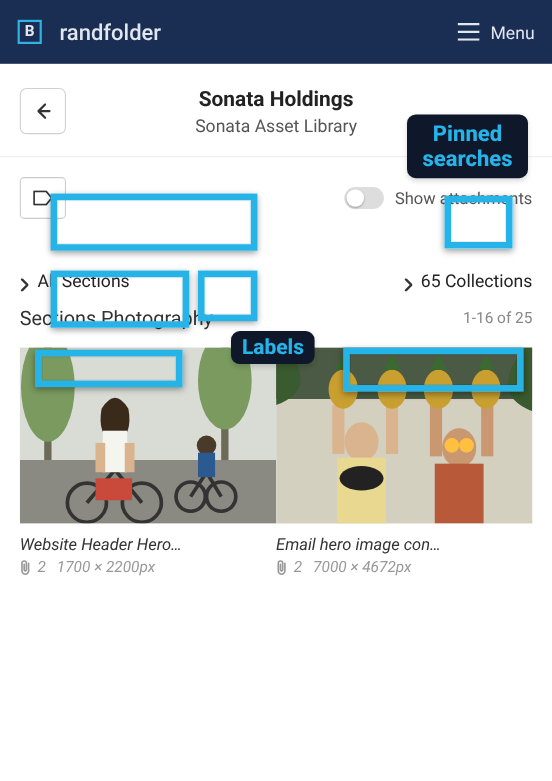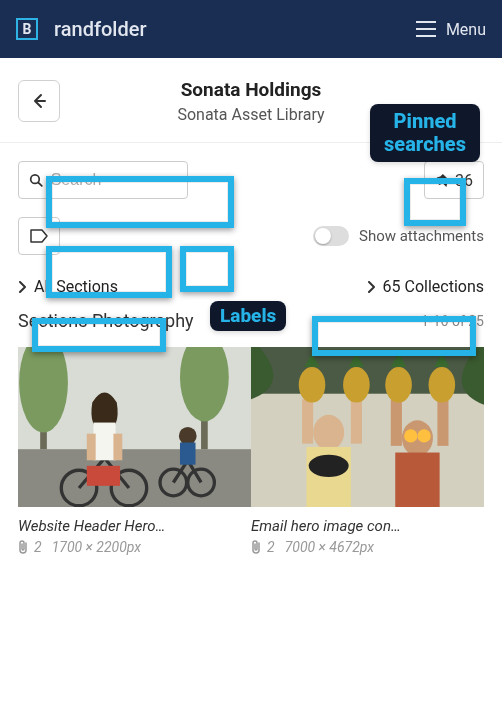--- a/index.html
+++ b/index.html
@@ -148,23 +148,24 @@
     box-shadow: 0 1px 2px rgba(0,0,0,.3);
   }
   .nav-row {
     display:flex;
     align-items:center;
     justify-content:space-between;
     padding: 4px 18px;
     font-size: 16px;
   }
   .nav-link {
-    display:flex; align-items:center; gap:8px;
+    display:flex; align-items:flex-end; gap:8px;
     cursor:pointer;
     color:#222;
+    margin-top:25px;
   }
   .section-head {
     display:flex; align-items:center; justify-content:space-between;
     padding: 10px 18px 16px;
   }
   .section-head .name { font-size: 18px; color:#333; }
   .section-head .count { font-size: 14px; color:#888; }
   
   .grid {
     display: grid;
@@ -240,35 +241,20 @@
         <path d="M10 2 4 8l6 6M4 8h10" stroke="#333" stroke-width="2" fill="none" stroke-linecap="round" stroke-linejoin="round"></path>
       </svg>
   </div>
   <div class="title-text">
     <h1>Sonata Holdings</h1>
     <h2>Sonata Asset Library</h2>
   </div>
 </div>
 
 <div class="toolbar">
-  <div class="row">
-    <div class="search-input">
-      <svg width="16" height="16" viewBox="0 0 16 16">
-          <circle cx="7" cy="7" r="5" stroke="#333" stroke-width="2" fill="none"></circle>
-          <path d="m11 11 4 4" stroke="#333" stroke-width="2" stroke-linecap="round"></path>
-        </svg>
-      <input type="text" placeholder="Search" style="">
-    </div>
-    <div class="pin-count">
-      <svg width="14" height="14" viewBox="0 0 16 16">
-          <path d="M9 1 6 4 2 5l4 4-2 5 5-2 4 4 1-4 3-3-8-8z" fill="#333"></path>
-        </svg>
-      <span>36</span>
-    </div>
-  </div>
 
   <div class="row">
     <div class="label-btn">
       <svg width="18" height="14" viewBox="0 0 18 14">
           <path d="M1 1h11l5 6-5 6H1z" fill="none" stroke="#333" stroke-width="1.5" stroke-linejoin="round"></path>
         </svg>
     </div>
     <div class="toggle-wrap">
       <div class="toggle"></div>
       <span>Show attachments</span>

